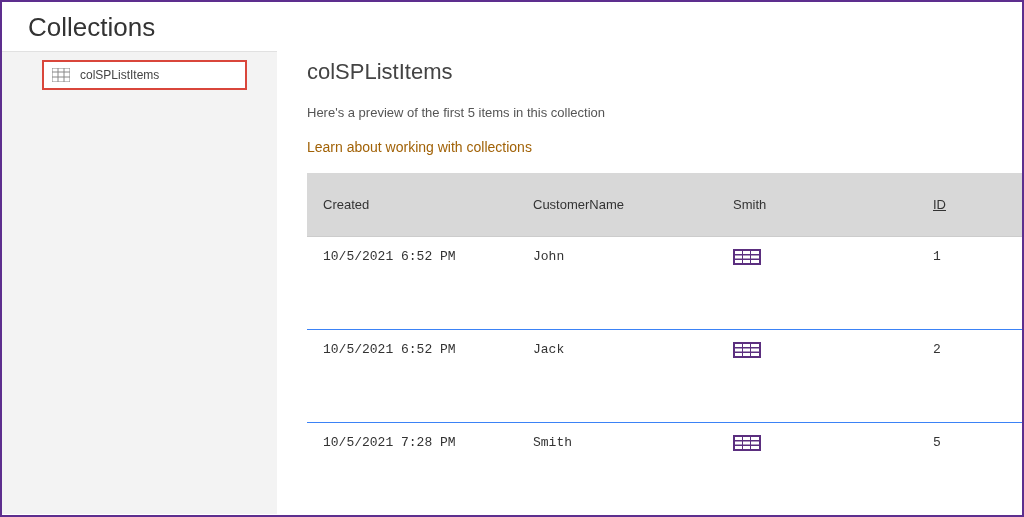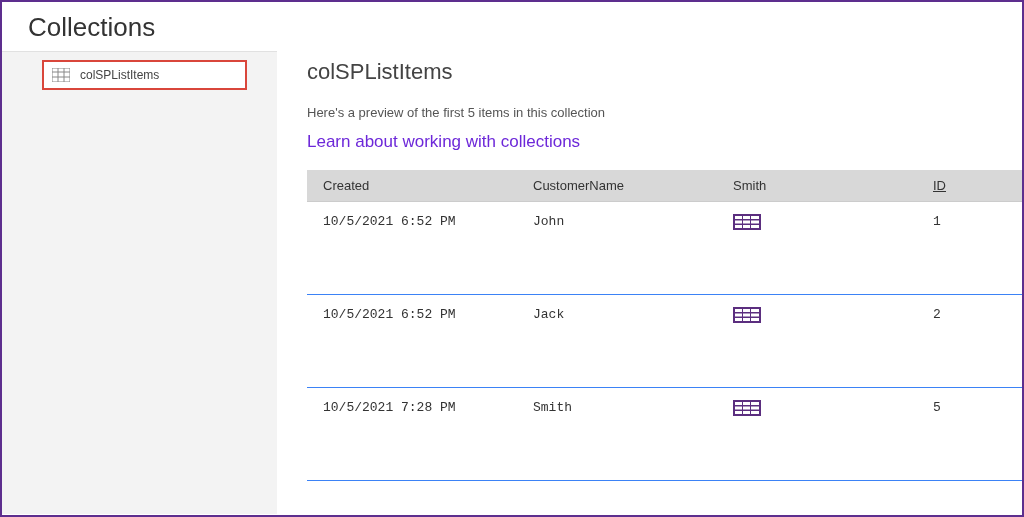--- a/index.html
+++ b/index.html
@@ -59,41 +59,41 @@
   }
   .collection-title {
     font-size: 22px;
     font-weight: 300;
     color: #444;
     margin: 0 0 20px 0;
   }
   .preview-text {
     font-size: 13px;
     color: #555;
-    margin-bottom: 12px;
+    margin-bottom: 18px;
   }
   .learn-link {
-    font-size: 17px;
-    color: #6d28d9;
+    font-size: 14px;
+    color: #a16207;
     text-decoration: none;
     cursor: pointer;
     display: inline-block;
     margin-bottom: 18px;
   }
   table {
     width: 100%;
     border-collapse: collapse;
   }
   thead th {
     background: #d8d8d8;
     font-weight: 400;
     font-size: 13px;
     color: #333;
     text-align: left;
-    padding: 8px 16px;
+    padding: 24px 16px;
     border-bottom: 1px solid #ccc;
   }
   tbody td {
     font-size: 13px;
     color: #333;
     padding: 12px 16px 60px 16px;
     border-bottom: 1px solid #3b82f6;
     vertical-align: top;
     font-family: Liberation Mono, monospace;
   }

